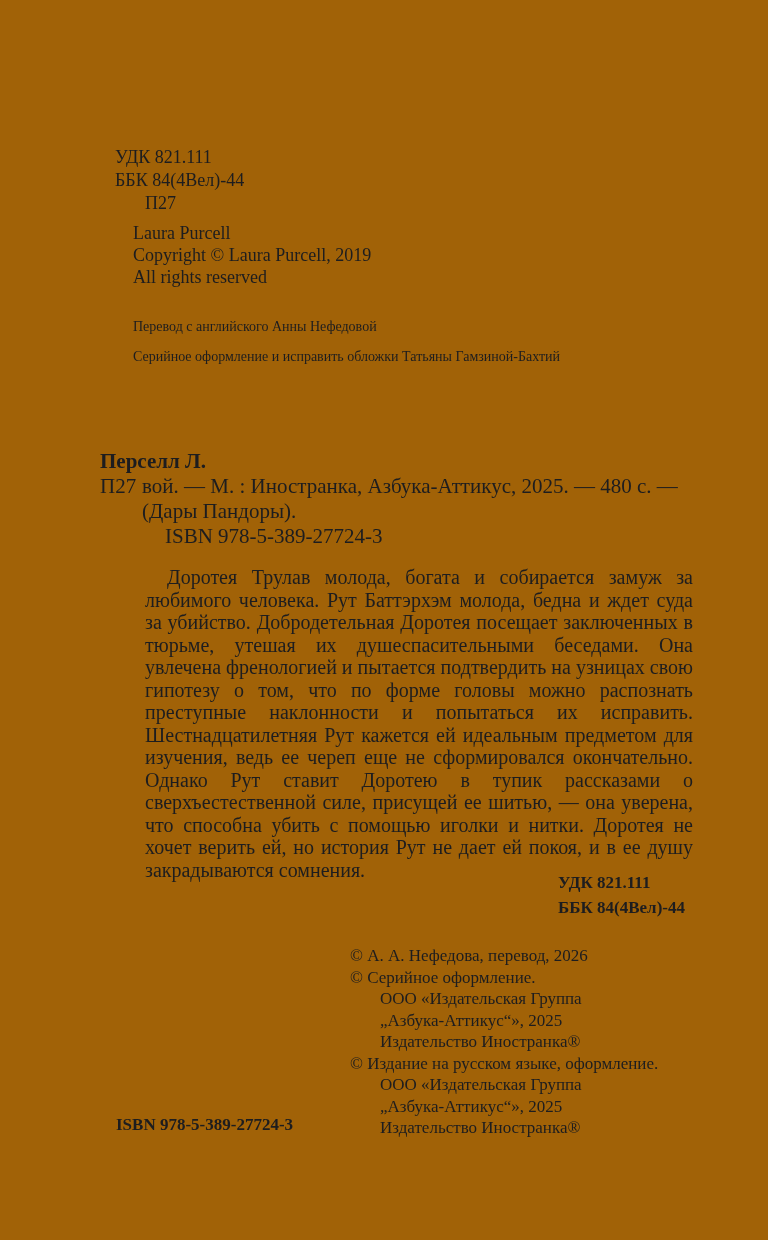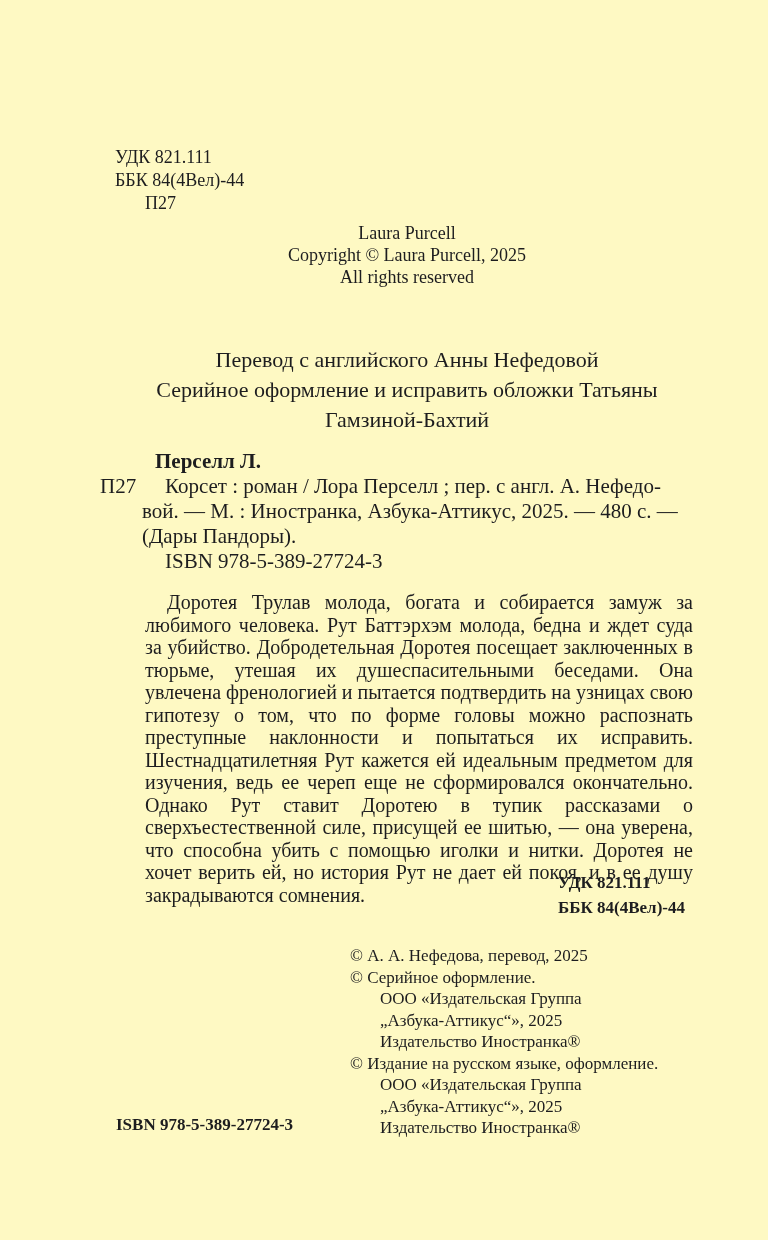--- a/index.html
+++ b/index.html
@@ -4,62 +4,60 @@
 <style>
   html, body {
     margin: 0;
     padding: 0;
     background: #ffffff;
   }
   .page {
     position: relative;
     width: 768px;
     height: 1240px;
-    background: #fef9c3;
+    background: #a16207;
     font-family: "Liberation Serif", "DejaVu Serif", serif;
     color: #1d1d1f;
     overflow: hidden;
   }
   .top-codes {
     position: absolute;
     left: 115px;
     top: 146px;
     font-size: 18px;
     line-height: 23px;
     white-space: nowrap;
   }
   .top-codes .sign { padding-left: 30px; }
 
   .centered {
     position: absolute;
     left: 133px;
     width: 548px;
-    text-align: center;
   }
   .original {
     top: 222px;
     font-size: 18px;
     line-height: 22px;
   }
   .credits {
-    top: 345px;
-    font-size: 22px;
+    top: 312px;
+    font-size: 14px;
     line-height: 30px;
   }
 
   .card {
     position: absolute;
     left: 100px;
     top: 449px;
     width: 610px;
     font-size: 21px;
     line-height: 25px;
   }
   .card-author {
-    margin-left: 55px;
     font-weight: bold;
   }
   .card-body { position: relative; }
   .card-code {
     position: absolute;
     left: 0;
     top: 0;
   }
   .card-lines { margin-left: 42px; }
   .indent1 { padding-left: 23px; }
@@ -108,50 +106,49 @@
 <div class="page">
 
   <div class="top-codes">
     <div>УДК 821.111</div>
     <div>ББК 84(4Вел)-44</div>
     <div class="sign">П27</div>
   </div>
 
   <div class="centered original">
     <div>Laura  Purcell</div>
-    <div>Copyright © Laura Purcell, 2025</div>
+    <div>Copyright © Laura Purcell, 2019</div>
     <div>All rights reserved</div>
   </div>
 
   <div class="centered credits">
     <div>Перевод с английского Анны Нефедовой</div>
     <div>Серийное оформление и исправить обложки Татьяны Гамзиной-Бахтий</div>
   </div>
 
   <div class="card">
     <div class="card-author">Перселл Л.</div>
     <div class="card-body">
       <span class="card-code">П27</span>
       <div class="card-lines">
-        <div class="indent1">Корсет : роман / Лора Перселл ; пер. с англ. А. Нефедо-</div>
         <div>вой. — М. : Иностранка, Азбука-Аттикус, 2025. — 480 с. —</div>
         <div>(Дары Пандоры).</div>
         <div class="indent1">ISBN 978-5-389-27724-3</div>
       </div>
     </div>
     <p class="annotation">Доротея Трулав молода, богата и собирается замуж за любимого человека. Рут Баттэрхэм молода, бедна и ждет суда за убийство. Добродетельная Доротея посещает заключенных в тюрьме, утешая их душеспасительными беседами. Она увлечена френологией и пытается подтвердить на узницах свою гипотезу о том, что по форме головы можно распознать преступные наклонности и попытаться их исправить. Шестнадцатилетняя Рут кажется ей идеальным предметом для изучения, ведь ее череп еще не сформировался окончательно. Однако Рут ставит Доротею в тупик рассказами о сверхъестественной силе, присущей ее шитью, — она уверена, что способна убить с помощью иголки и нитки. Доротея не хочет верить ей, но история Рут не дает ей покоя, и в ее душу закрадываются сомнения.</p>
   </div>
 
   <div class="bottom-codes">
     <div>УДК 821.111</div>
     <div>ББК 84(4Вел)-44</div>
   </div>
 
   <div class="copyrights" id="copyright-block">
-      <div>© А. А. Нефедова, перевод, 2025</div>
+      <div>© А. А. Нефедова, перевод, 2026</div>
       <div>© Серийное оформление.</div>
       <div class="ind">ООО «Издательская Группа</div>
       <div class="ind">„Азбука-Аттикус“», 2025</div>
       <div class="ind">Издательство Иностранка®</div>
       <div>© Издание на русском языке, оформление.</div>
       <div class="ind">ООО «Издательская Группа</div>
       <div class="ind">„Азбука-Аттикус“», 2025</div>
       <div class="ind">Издательство Иностранка®</div>
     </div>
 

